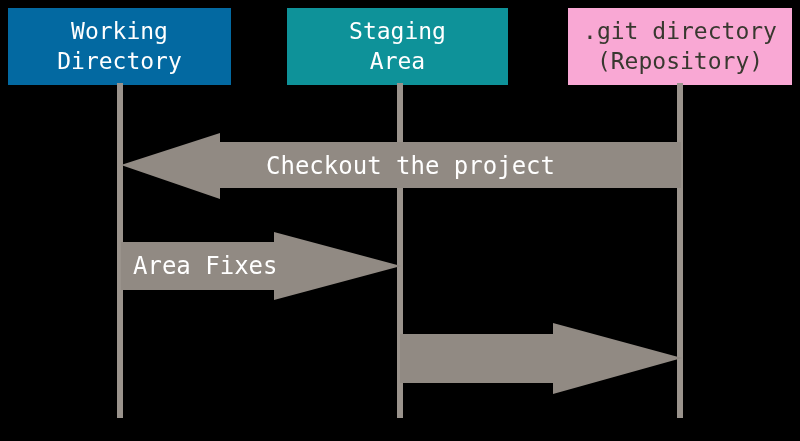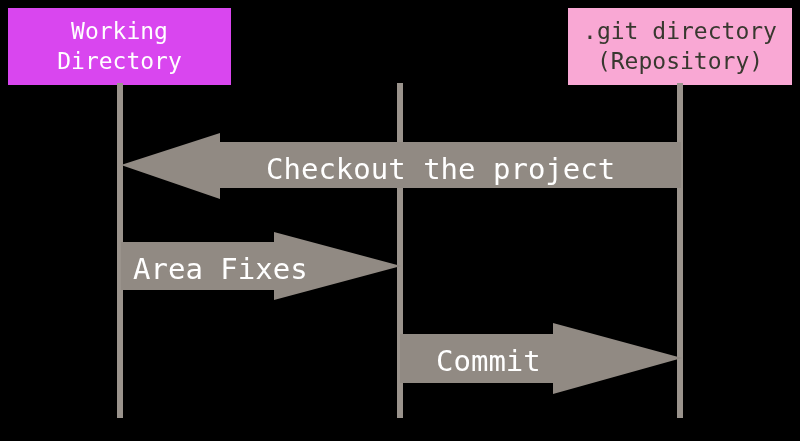--- a/index.html
+++ b/index.html
@@ -27,21 +27,21 @@
     box-sizing: border-box;
     line-height: 1.30;
     font-size: 23px;
     letter-spacing: 0px;
     white-space: pre-line;
     font-family: "DejaVu Sans Mono", "Liberation Mono", monospace;
   }
   #box-working {
     left: 8px;   top: 8px;
     width: 223px; height: 77px;
-    background: #d946ef;
+    background: #0369a1;
     color: #ffffff;
   }
   #box-staging {
     left: 287px; top: 8px;
     width: 221px; height: 77px;
     background: #0e9299;
     color: #ffffff;
   }
   #box-git {
     left: 568px; top: 8px;
@@ -59,21 +59,21 @@
   #lifeline-git     { left: 677px; top: 83px; height: 335px; }
 
   .arrow-svg {
     position: absolute;
     overflow: visible;
   }
   .arrow-shape { fill: #918a83; }
   .arrow-label {
     position: absolute;
     color: #ffffff;
-    font-size: 29px;
+    font-size: 24px;
     font-family: "DejaVu Sans Mono", "Liberation Mono", monospace;
     white-space: nowrap;
     letter-spacing: 0px;
   }
   #arrow-checkout-svg { left: 121px; top: 133px; width: 560px; height: 66px; }
   #arrow-checkout-label { left: 266px; top: 152px; }
 
   #arrow-stage-svg { left: 121px; top: 232px; width: 280px; height: 68px; }
   #arrow-stage-label { left: 133px; top: 252px; }
 
@@ -81,20 +81,22 @@
   #arrow-commit-label { left: 436px; top: 344px; }
 </style>
 </head>
 <body>
 
 <div id="diagram-root">
 
   <div class="node-box" id="box-working">Working
 Directory</div>
 
+  <div class="node-box" id="box-staging">Staging
+Area</div>
 
   <div class="node-box" id="box-git">.git directory
 (Repository)</div>
 
   <div class="lifeline" id="lifeline-working"></div>
   <div class="lifeline" id="lifeline-staging"></div>
   <div class="lifeline" id="lifeline-git"></div>
 
   <svg class="arrow-svg" id="arrow-checkout-svg" viewBox="0 0 560 66">
     <polygon class="arrow-shape" points="0,32 99,0 99,9 560,9 560,55 99,55 99,66"></polygon>
@@ -102,15 +104,14 @@
   <div class="arrow-label" id="arrow-checkout-label">Checkout the project</div>
 
   <svg class="arrow-svg" id="arrow-stage-svg" viewBox="0 0 280 68">
     <polygon class="arrow-shape" points="0,10 153,10 153,0 280,34 153,68 153,58 0,58"></polygon>
   </svg>
   <div class="arrow-label" id="arrow-stage-label">Area Fixes</div>
 
   <svg class="arrow-svg" id="arrow-commit-svg" viewBox="0 0 282 71">
     <polygon class="arrow-shape" points="0,11 153,11 153,0 282,35 153,71 153,60 0,60"></polygon>
   </svg>
-  <div class="arrow-label" id="arrow-commit-label">Commit</div>
 
 </div>
 
 </body></html>

